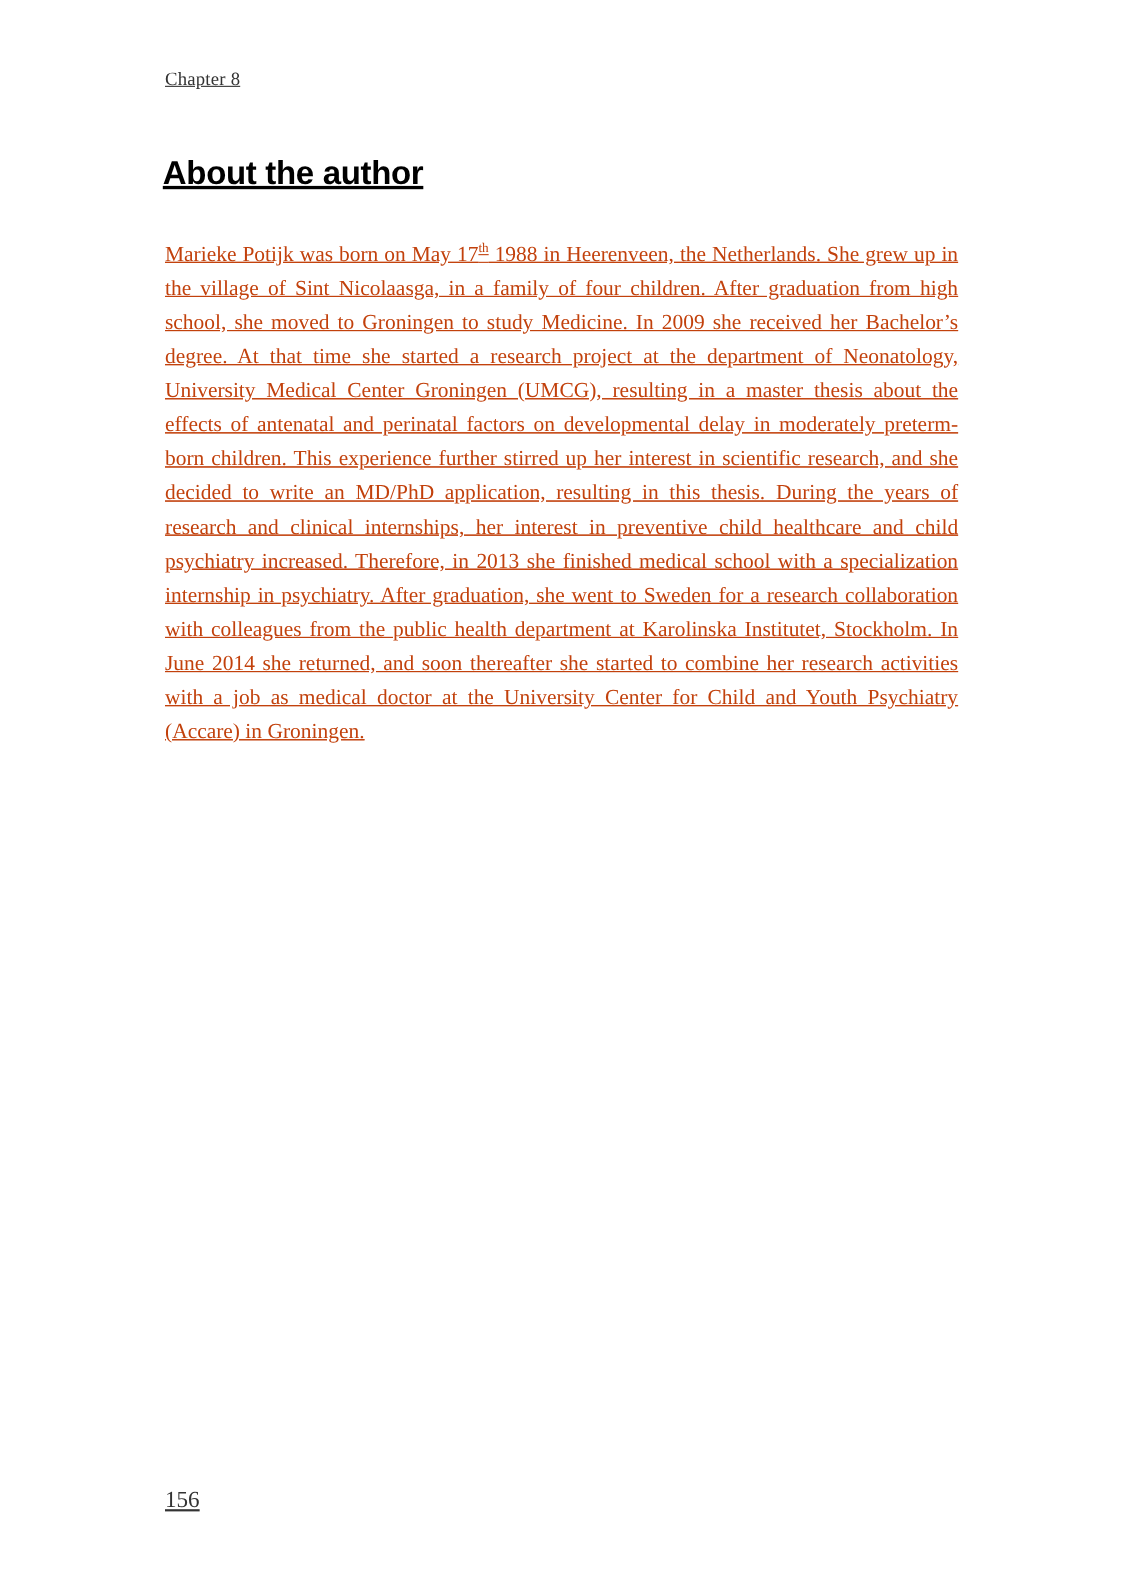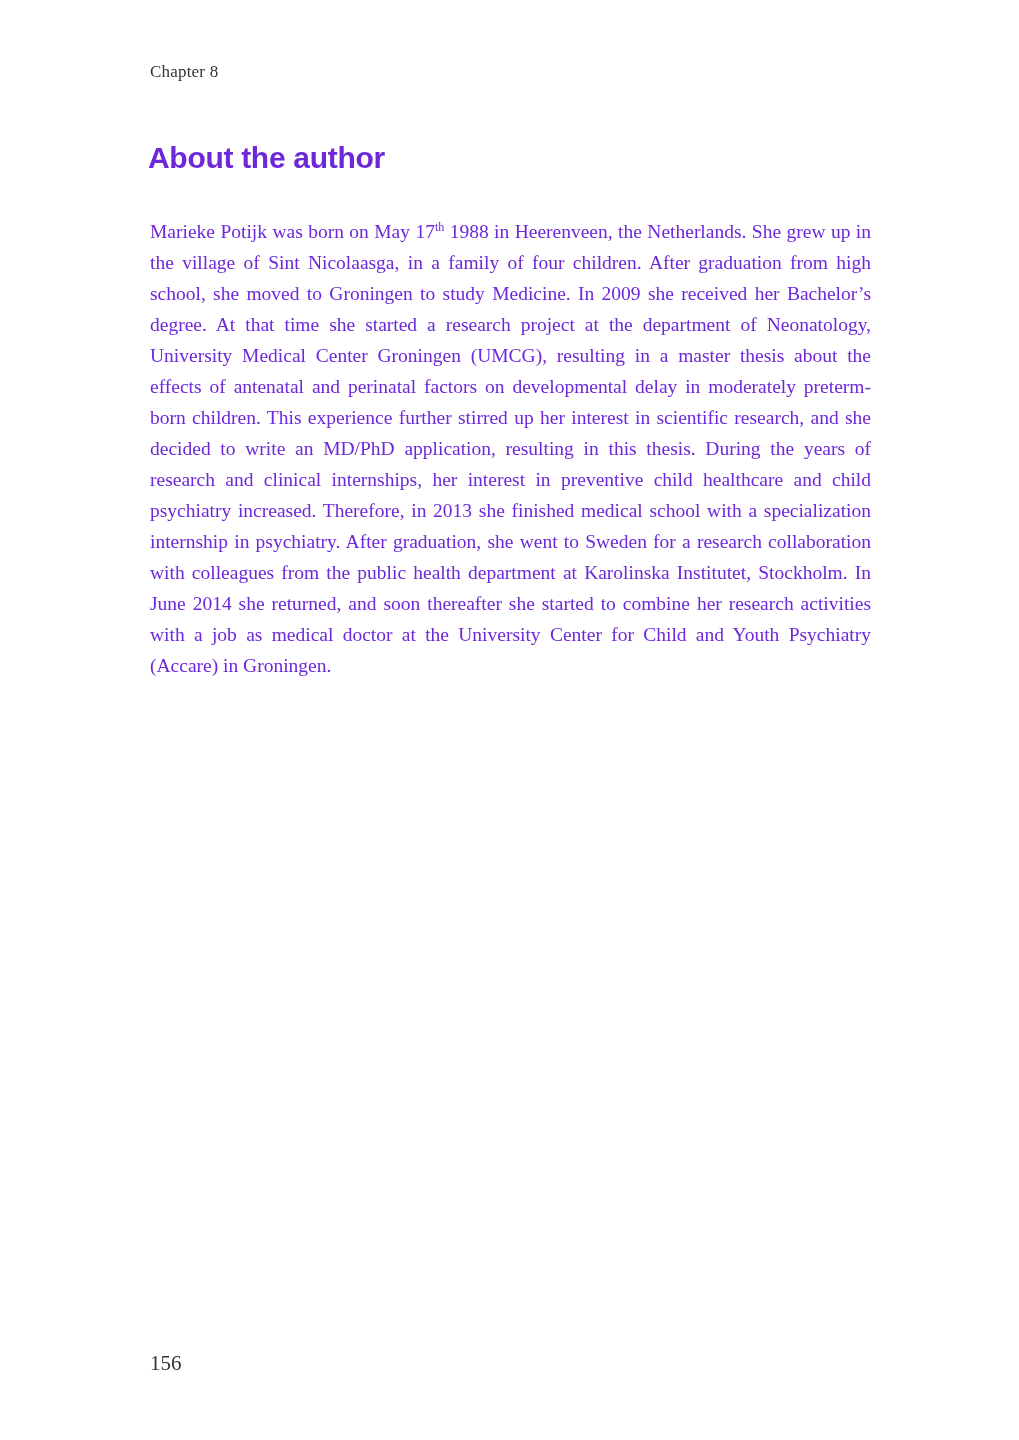--- a/index.html
+++ b/index.html
@@ -1,15 +1,15 @@
 <!DOCTYPE html>
 <html><head>
 <meta charset="utf-8">
 <style>
-  * { margin: 0; padding: 0; box-sizing: border-box; }
+  * { margin: 0; padding: 0; box-sizing: border-box; text-decoration: underline; }
   html, body { background: #e8e8e8; }
   .page {
     position: relative;
     width: 1019px;
     height: 1440px;
     background: #ffffff;
     margin: 0 auto;
     overflow: hidden;
     font-family: "Liberation Serif", "DejaVu Serif", serif;
   }
@@ -23,31 +23,31 @@
     letter-spacing: 0.2px;
   }
   .page-title {
     position: absolute;
     left: 148px;
     top: 140px;
     font-family: "Liberation Sans", "DejaVu Sans", sans-serif;
     font-weight: bold;
     font-size: 30px;
     line-height: 36px;
-    color: #6d28d9;
+    color: #000000;
     letter-spacing: -0.3px;
   }
   .body-text {
     position: absolute;
     left: 150px;
     top: 216px;
     width: 721px;
     font-size: 19.5px;
     line-height: 31px;
-    color: #6d28d9;
+    color: #c2410c;
     text-align: justify;
     text-justify: inter-word;
   }
   .body-text sup {
     font-size: 12px;
     line-height: 0;
     vertical-align: super;
   }
   .page-number {
     position: absolute;

